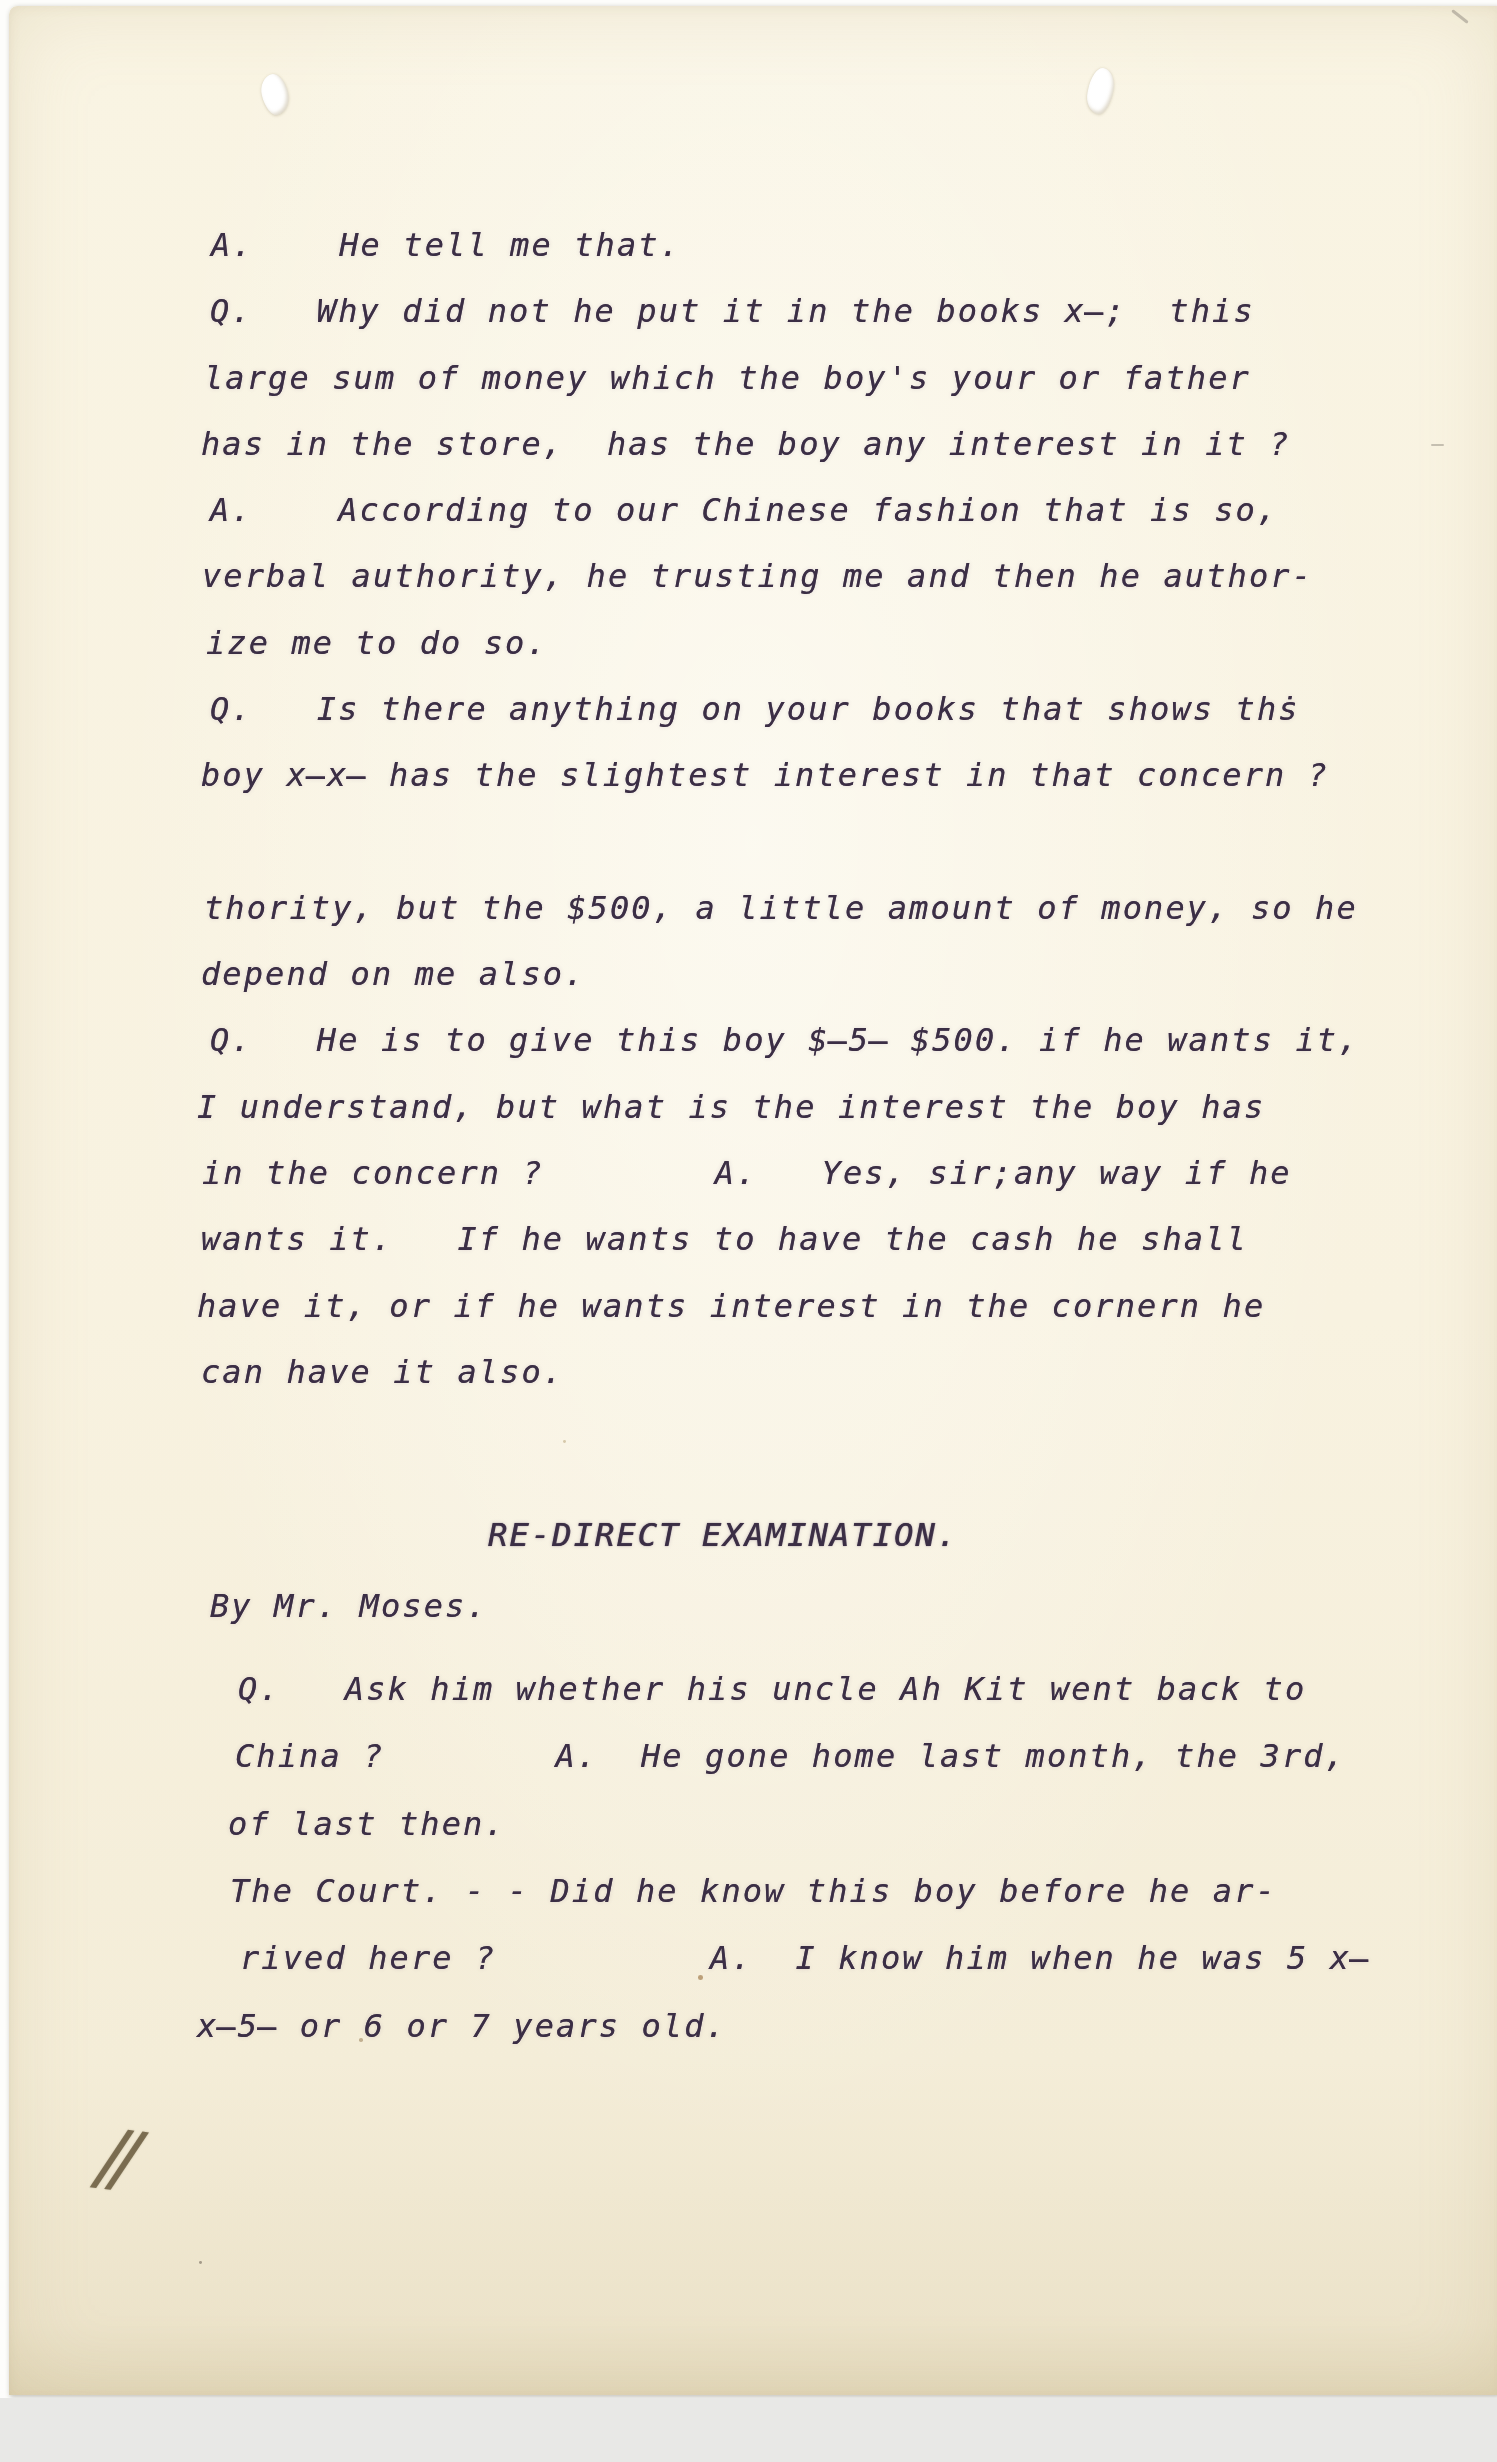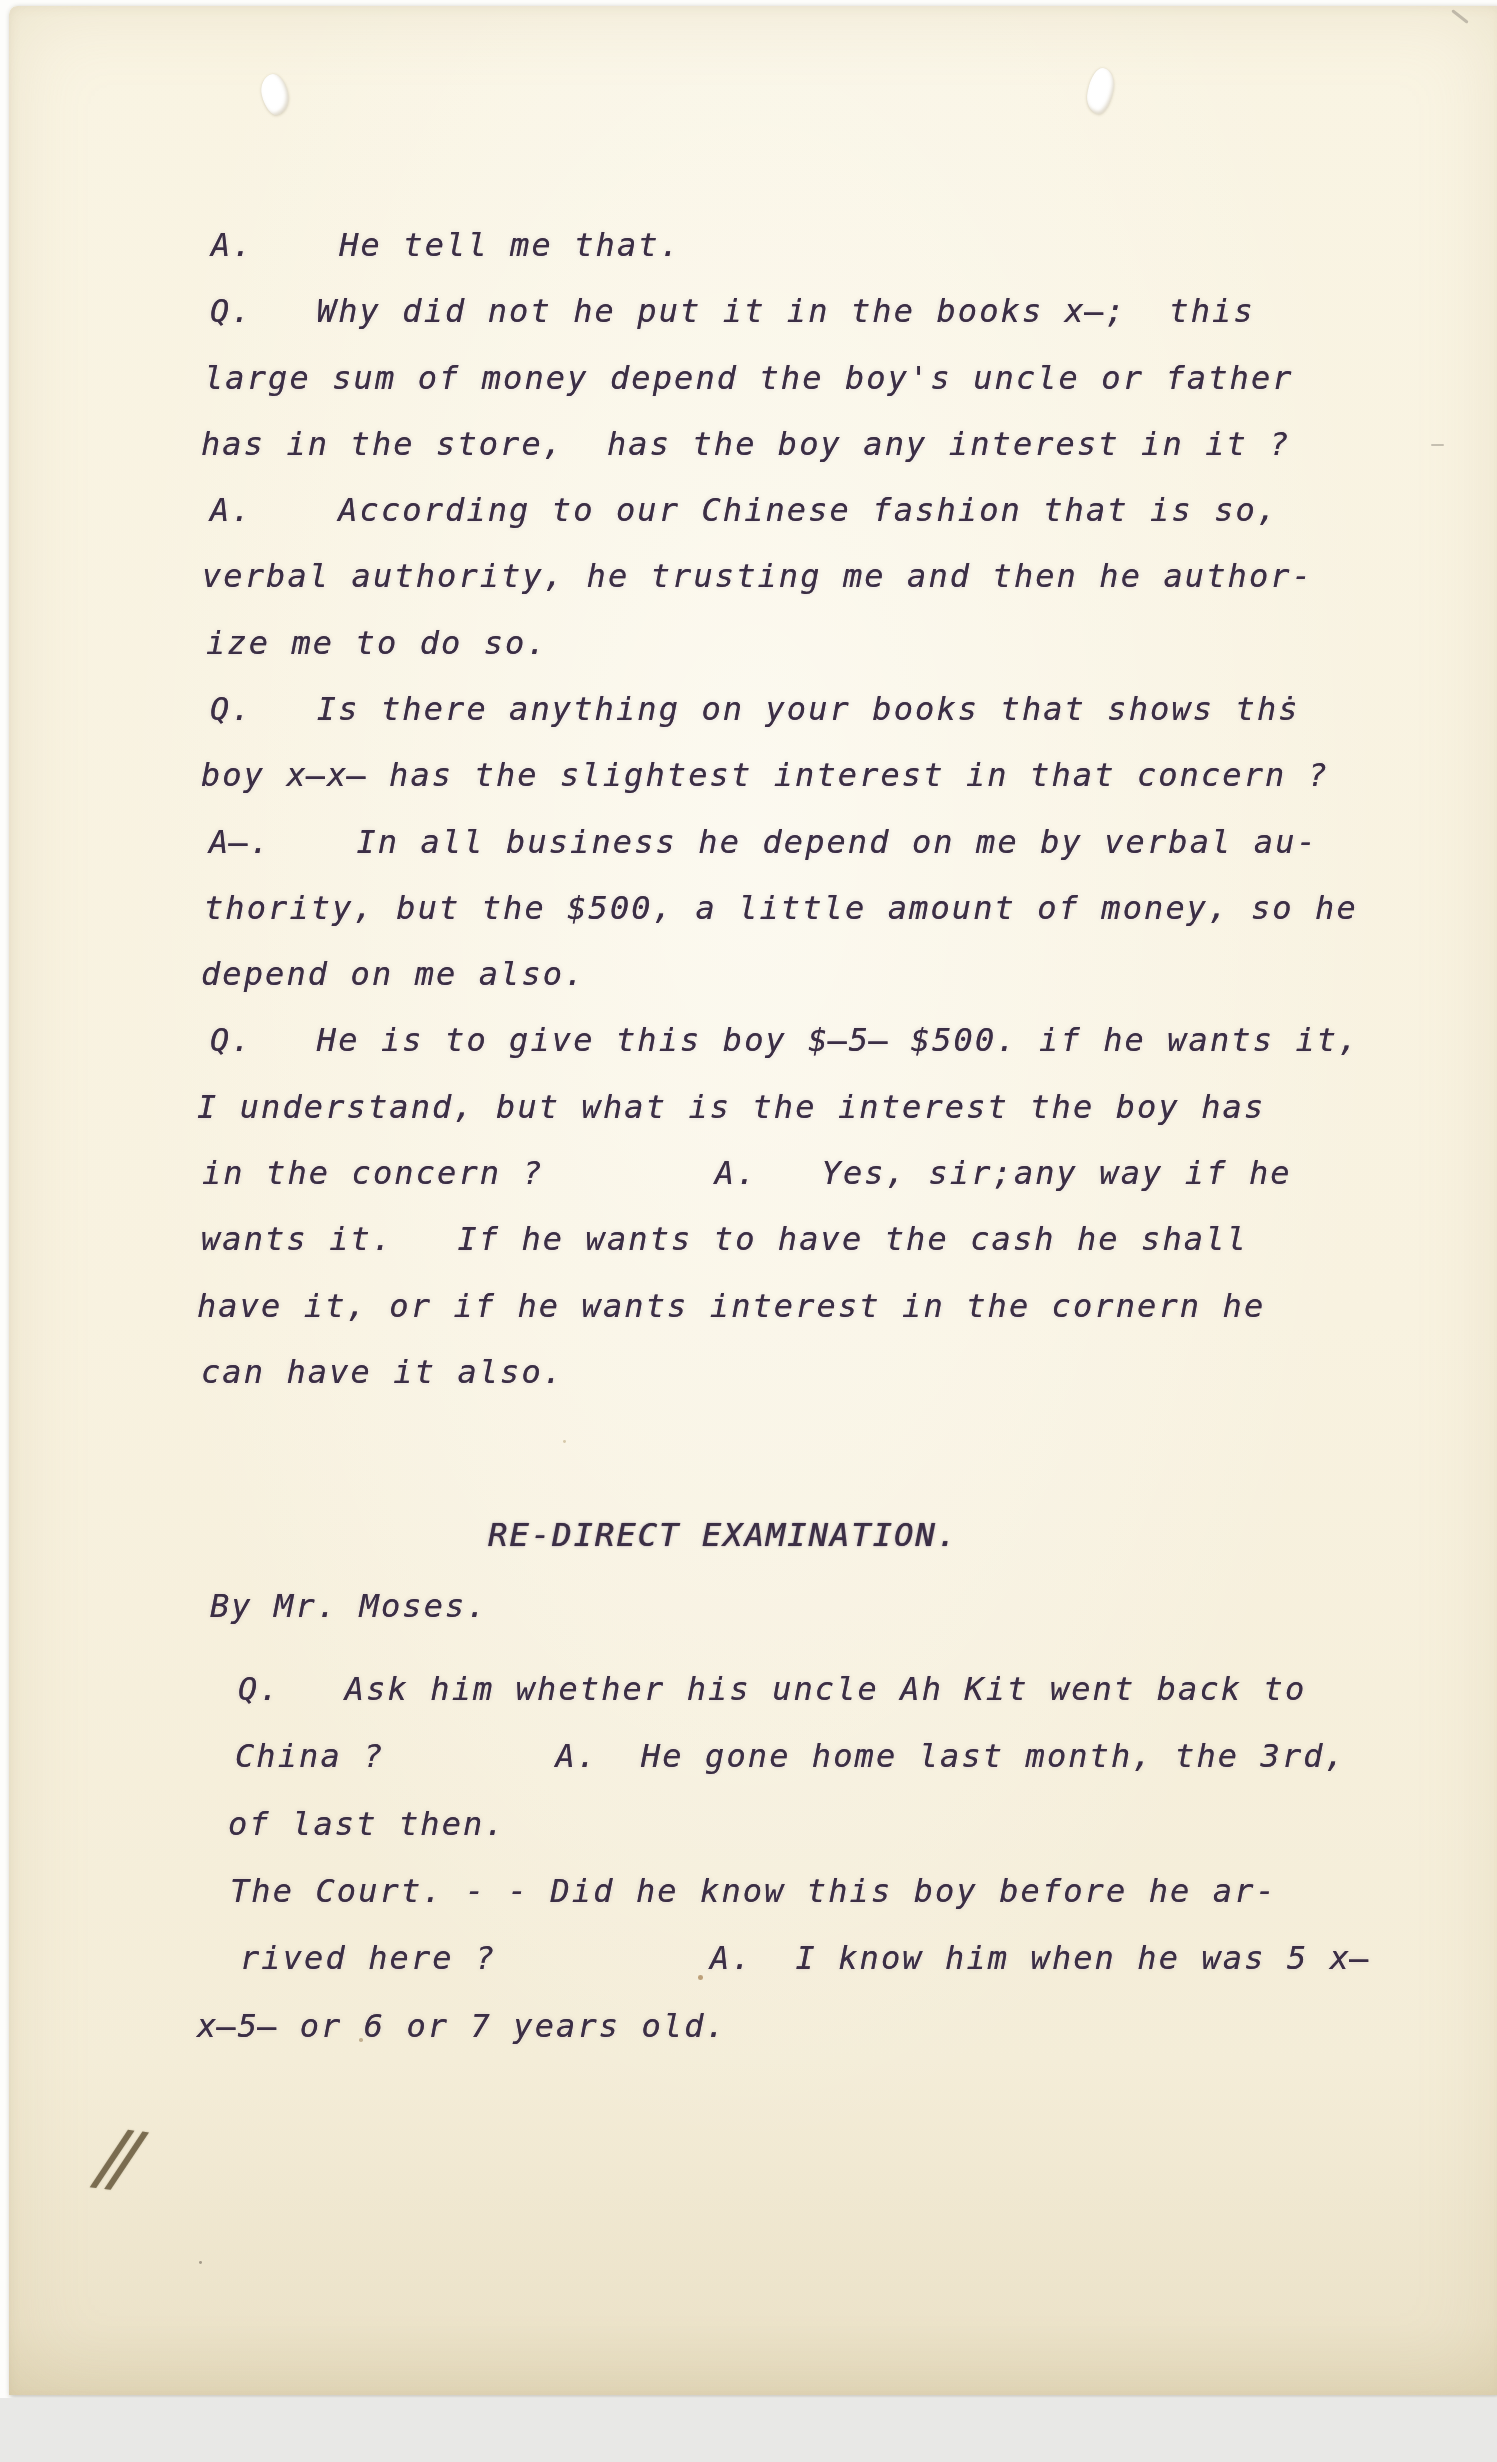--- a/index.html
+++ b/index.html
@@ -79,28 +79,27 @@
   <div class="scuff scuff-2"></div>
   <div class="artifact-corner"></div>
   <div class="artifact-dash"></div>
   <div class="speck speck-1"></div>
   <div class="speck speck-2"></div>
   <div class="speck speck-3"></div>
   <div class="speck speck-4"></div>
 
   <div class="line" style="top:228px;left:211px">A.    He tell me that.</div>
   <div class="line" style="top:294px;left:210px">Q.   Why did not he put it in the books x̶;  this</div>
-  <div class="line" style="top:361px;left:204px">large sum of money depend the boy's uncle or father</div>
+  <div class="line" style="top:361px;left:204px">large sum of money which the boy's your or father</div>
   <div class="line" style="top:427px;left:201px">has in the store,  has the boy any interest in it ?</div>
   <div class="line" style="top:493px;left:210px">A.    According to our Chinese fashion that is so,</div>
   <div class="line" style="top:559px;left:202px">verbal authority, he trusting me and then he author-</div>
   <div class="line" style="top:626px;left:206px">ize me to do so.</div>
   <div class="line" style="top:692px;left:210px">Q.   Is there anything on your books that shows thṡ</div>
   <div class="line" style="top:758px;left:201px">boy x̶x̶ has the slightest interest in that concern ?</div>
-  <div class="line" style="top:825px;left:209px">A̶.    In all business he depend on me by verbal au-</div>
   <div class="line" style="top:891px;left:204px">thority, but the $500, a little amount of money, so he</div>
   <div class="line" style="top:957px;left:201px">depend on me also.</div>
   <div class="line" style="top:1023px;left:210px">Q.   He is to give this boy $̶5̶ $500. if he wants it,</div>
   <div class="line" style="top:1090px;left:197px">I understand, but what is the interest the boy has</div>
   <div class="line" style="top:1156px;left:202px">in the concern ?        A.   Yes, sir;any way if he</div>
   <div class="line" style="top:1222px;left:201px">wants it.   If he wants to have the cash he shall</div>
   <div class="line" style="top:1289px;left:197px">have it, or if he wants interest in the cornern he</div>
   <div class="line" style="top:1355px;left:201px">can have it also.</div>
 
   <div class="line heading" style="top:1518px;left:488px">RE-DIRECT EXAMINATION.</div>

